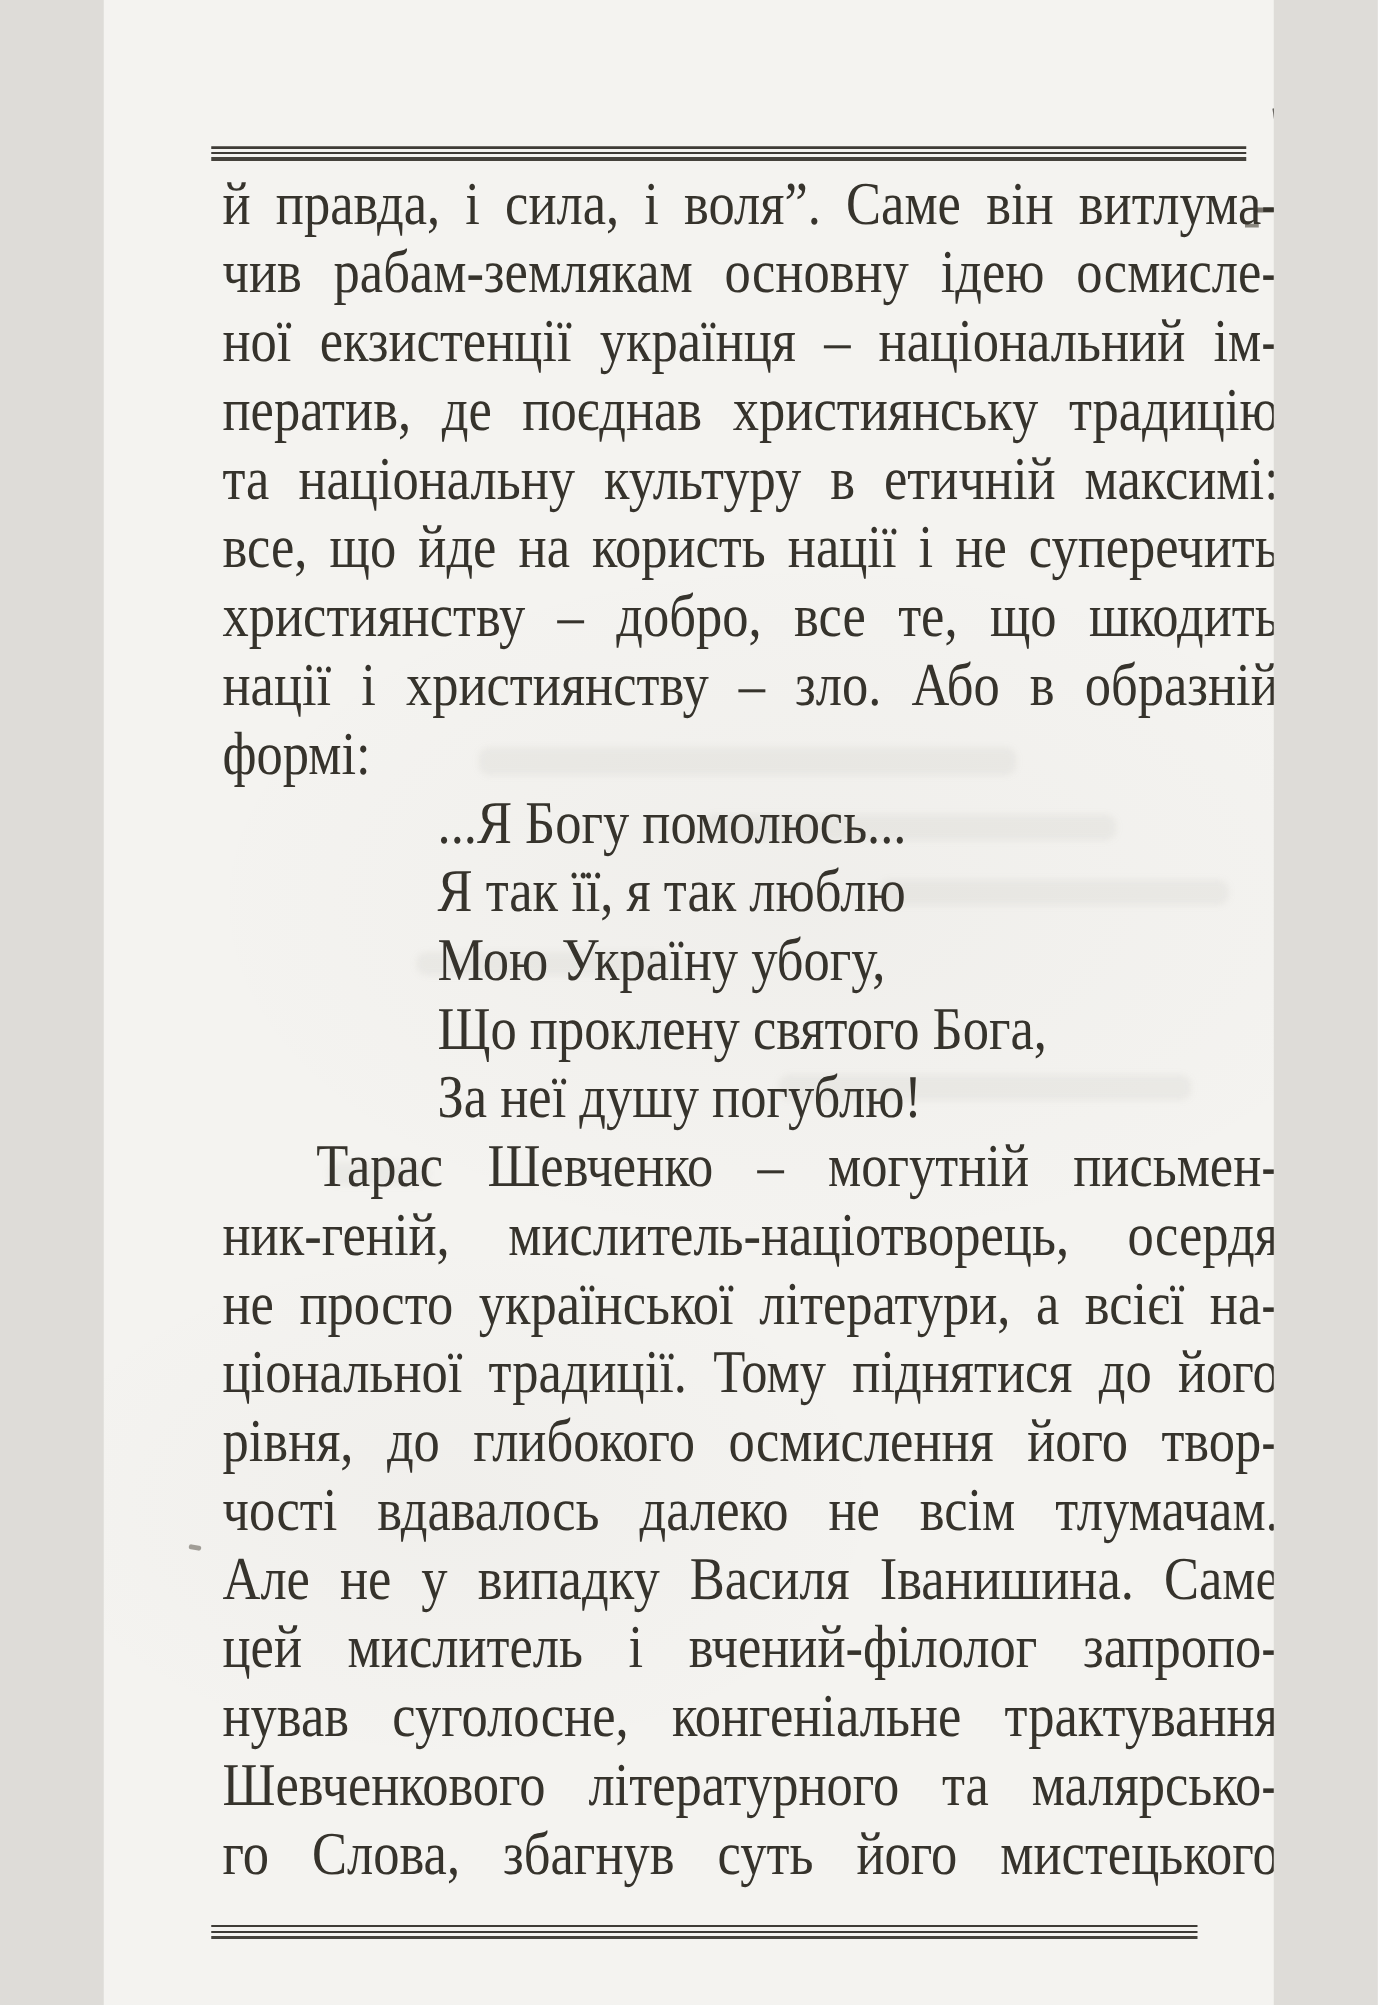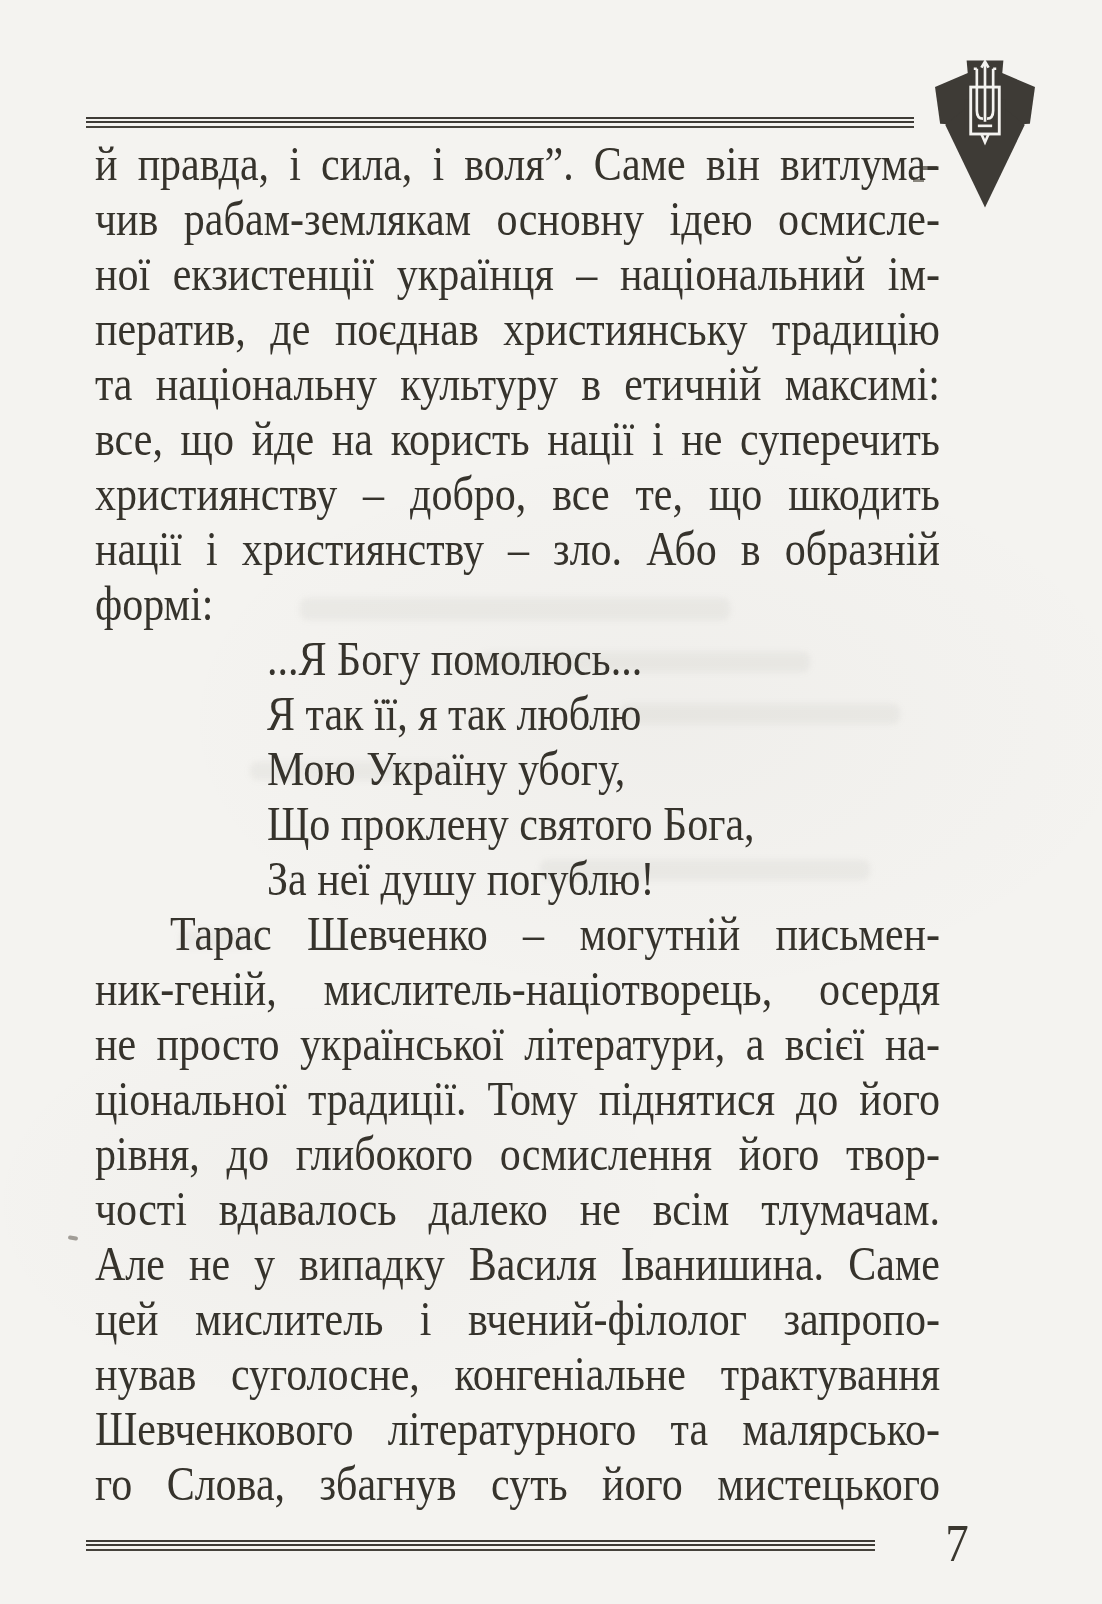--- a/index.html
+++ b/index.html
@@ -1,18 +1,18 @@
 <!DOCTYPE html>
 <html lang="uk"><head>
 <meta charset="utf-8">
 <style>
   html,body { margin:0; padding:0; background:#dedcd8; }
   .sheet {
     position:relative;
-    width:1102px; height:1604px;
+    width:936px; height:1604px;
     margin:0 auto;
     background:#f4f3f0;
     background-image:
       radial-gradient(ellipse 700px 400px at 60% 45%, rgba(120,114,104,0.035), transparent 70%),
       radial-gradient(ellipse 500px 300px at 30% 75%, rgba(120,114,104,0.03), transparent 70%);
     font-family:"Liberation Serif","DejaVu Serif",serif;
     color:#33302a;
     overflow:hidden;
   }
 

